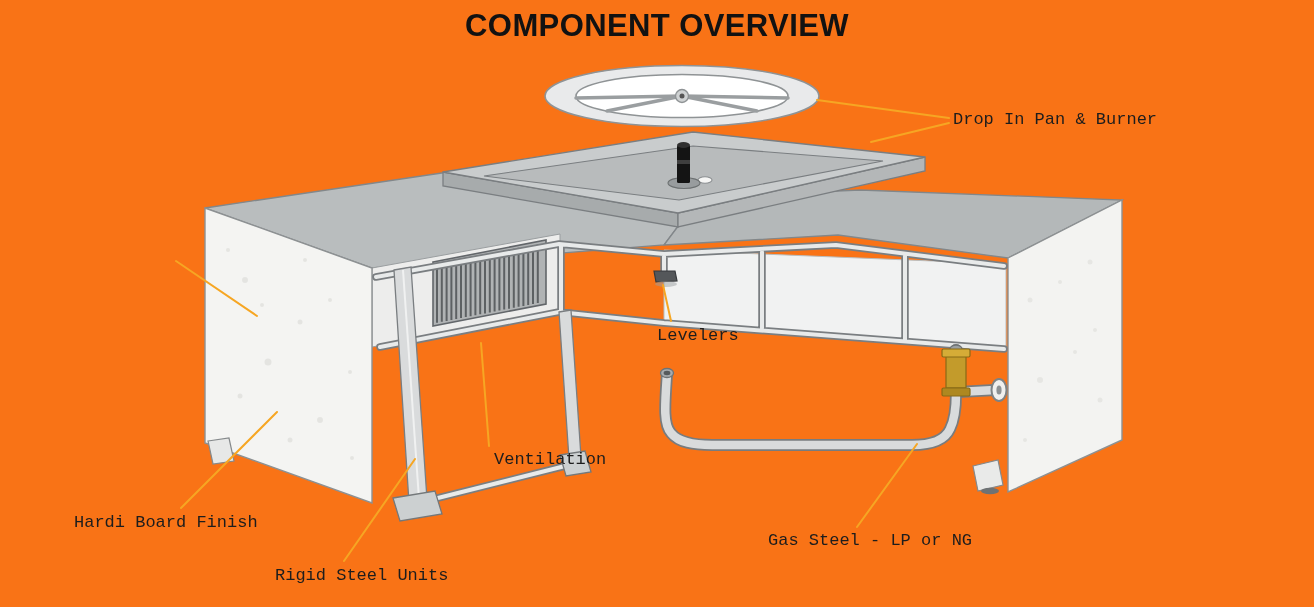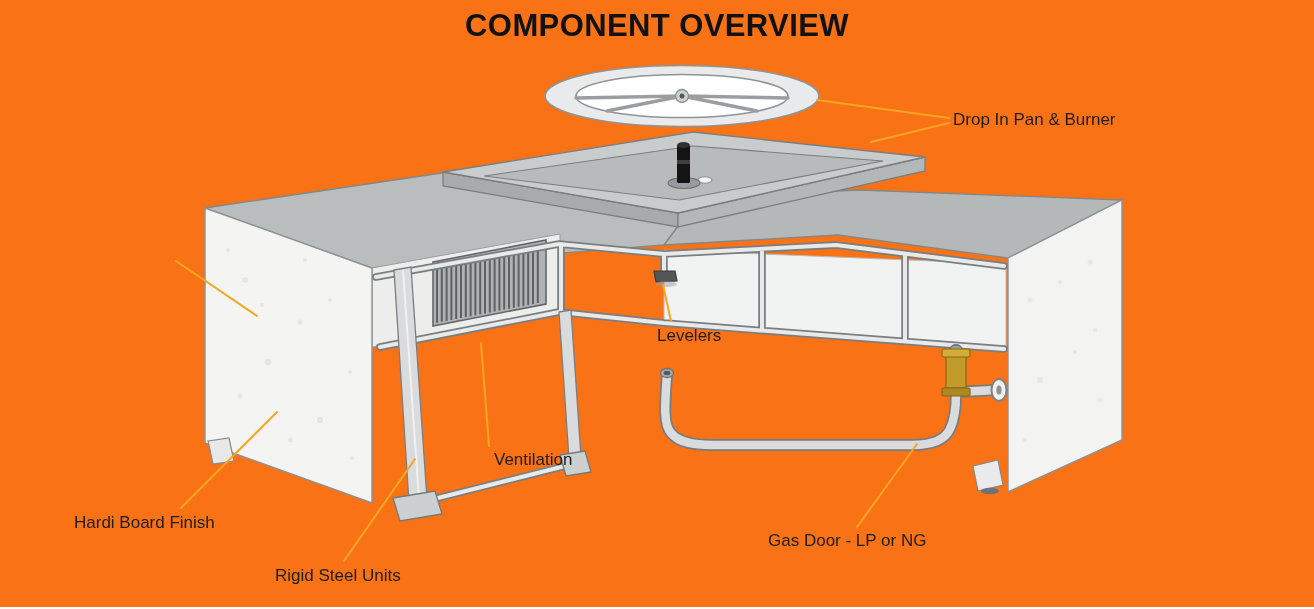--- a/index.html
+++ b/index.html
@@ -3,21 +3,21 @@
 <meta charset="utf-8">
 <style>
   html,body{margin:0;padding:0;background:#ffffff;}
   .stage{position:relative;width:1314px;height:607px;background:#f97316;overflow:hidden;
          font-family:"Liberation Sans",sans-serif;}
   .title{position:absolute;top:8px;left:0;width:100%;margin:0;text-align:center;
          font-family:"Liberation Sans",sans-serif;font-weight:800;font-size:31px;
          letter-spacing:.4px;color:#121212;}
   .art{position:absolute;left:0;top:0;width:1314px;height:609px;}
   .label{position:absolute;font-size:17px;line-height:23px;color:#1d1d1d;
-         white-space:pre-line;}
+         white-space:pre-line;font-family:Liberation Mono, monospace;}
   .l-drop{left:953px;top:108px;}
   .l-door{left:16px;top:226px;}
   .l-levelers{left:657px;top:324px;text-align:right;}
   .l-vent{left:494px;top:448px;}
   .l-hardi{left:74px;top:511px;}
   .l-rigid{left:275px;top:564px;}
   .l-gas{left:768px;top:529px;}
   .bo{fill:none;stroke:#7a7e81;stroke-width:7.5;stroke-linecap:round;stroke-linejoin:round;}
   .bi{fill:none;stroke:#e8eaea;stroke-width:4;stroke-linecap:round;stroke-linejoin:round;}
   .po{fill:none;stroke:#787c7f;stroke-width:12;stroke-linecap:round;stroke-linejoin:round;}
@@ -161,15 +161,15 @@
       <path class="leader" d="M344 561 L415 459"></path>
       <path class="leader" d="M857 527 L917 444"></path>
     </g>
   </svg>
 
   <div class="label l-drop">Drop In Pan &amp; Burner</div>
   <div class="label l-levelers">Levelers</div>
   <div class="label l-vent">Ventilation</div>
   <div class="label l-hardi">Hardi Board Finish</div>
   <div class="label l-rigid">Rigid Steel Units</div>
-  <div class="label l-gas">Gas Door - LP or NG</div>
+  <div class="label l-gas">Gas Steel - LP or NG</div>
 
 </div>
 
 </body></html>

